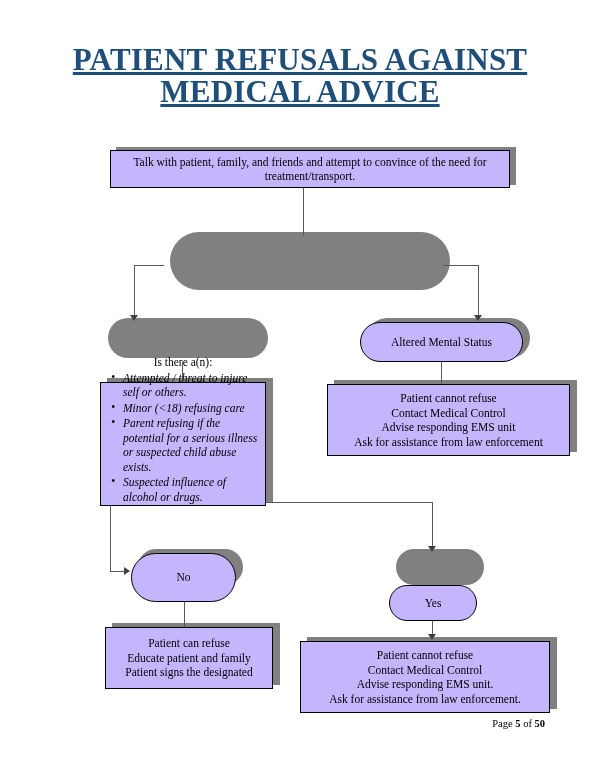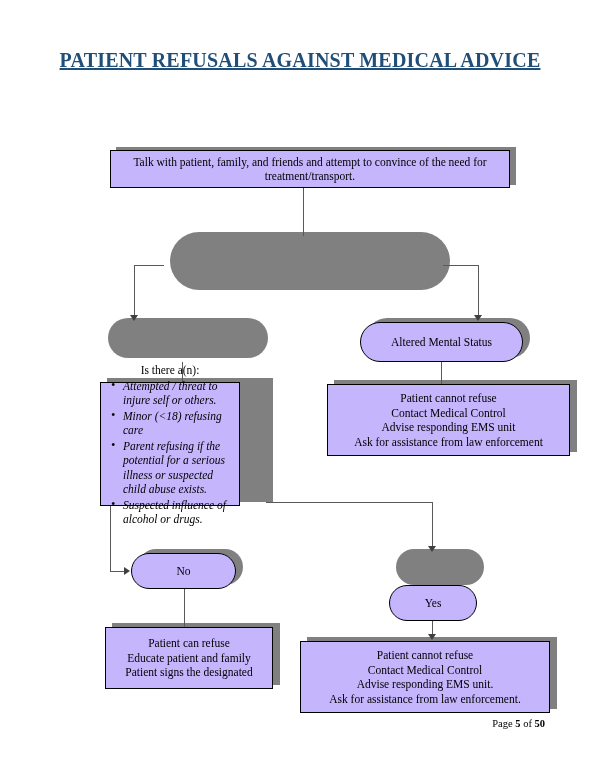--- a/index.html
+++ b/index.html
@@ -21,21 +21,21 @@
     height: 777px;
   }
 
   
   .title {
     position: absolute;
     left: 55px;
     top: 44px;
     width: 490px;
     text-align: center;
-    font-size: 20px;
+    font-size: 31px;
     font-weight: bold;
     line-height: 32px;
     color: #1f4e79;
     text-decoration: underline;
     letter-spacing: 0.2px;
   }
 
   
   .node {
     position: absolute;
@@ -117,22 +117,22 @@
 
   #oval-ams {
     left: 360px; top: 322px; width: 163px; height: 40px;
   }
   #oval-ams-shadow {
     left: 367px; top: 318px; width: 163px; height: 40px;
     border-radius: 999px;
   }
 
   #box-criteria {
-    left: 100px; top: 382px; width: 140px; height: 124px;
-    align-items: center;
+    left: 100px; top: 382px; width: 166px; height: 124px;
+    align-items: flex-end;
   }
   #box-criteria-shadow {
     left: 107px; top: 378px; width: 166px; height: 124px;
   }
   #box-criteria .inner { padding: 3px 4px 0 4px; }
   .crit-head { text-align: center; margin-bottom: 1px; }
   ul.bullets {
     margin: 0;
     padding-left: 18px;
     text-align: left;
@@ -153,21 +153,21 @@
   }
 
   #box-cannot-top {
     left: 327px; top: 384px; width: 243px; height: 72px;
   }
   #box-cannot-top-shadow {
     left: 334px; top: 380px; width: 243px; height: 72px;
   }
 
   #oval-no {
-    left: 131px; top: 553px; width: 105px; height: 36px;
+    left: 131px; top: 553px; width: 105px; height: 49px;
   }
   #oval-no-shadow {
     left: 138px; top: 549px; width: 105px; height: 36px;
     border-radius: 999px;
   }
 
   #oval-yes {
     left: 389px; top: 553px; width: 88px; height: 36px; margin-top: 32px;
   }
   #oval-yes-shadow {

